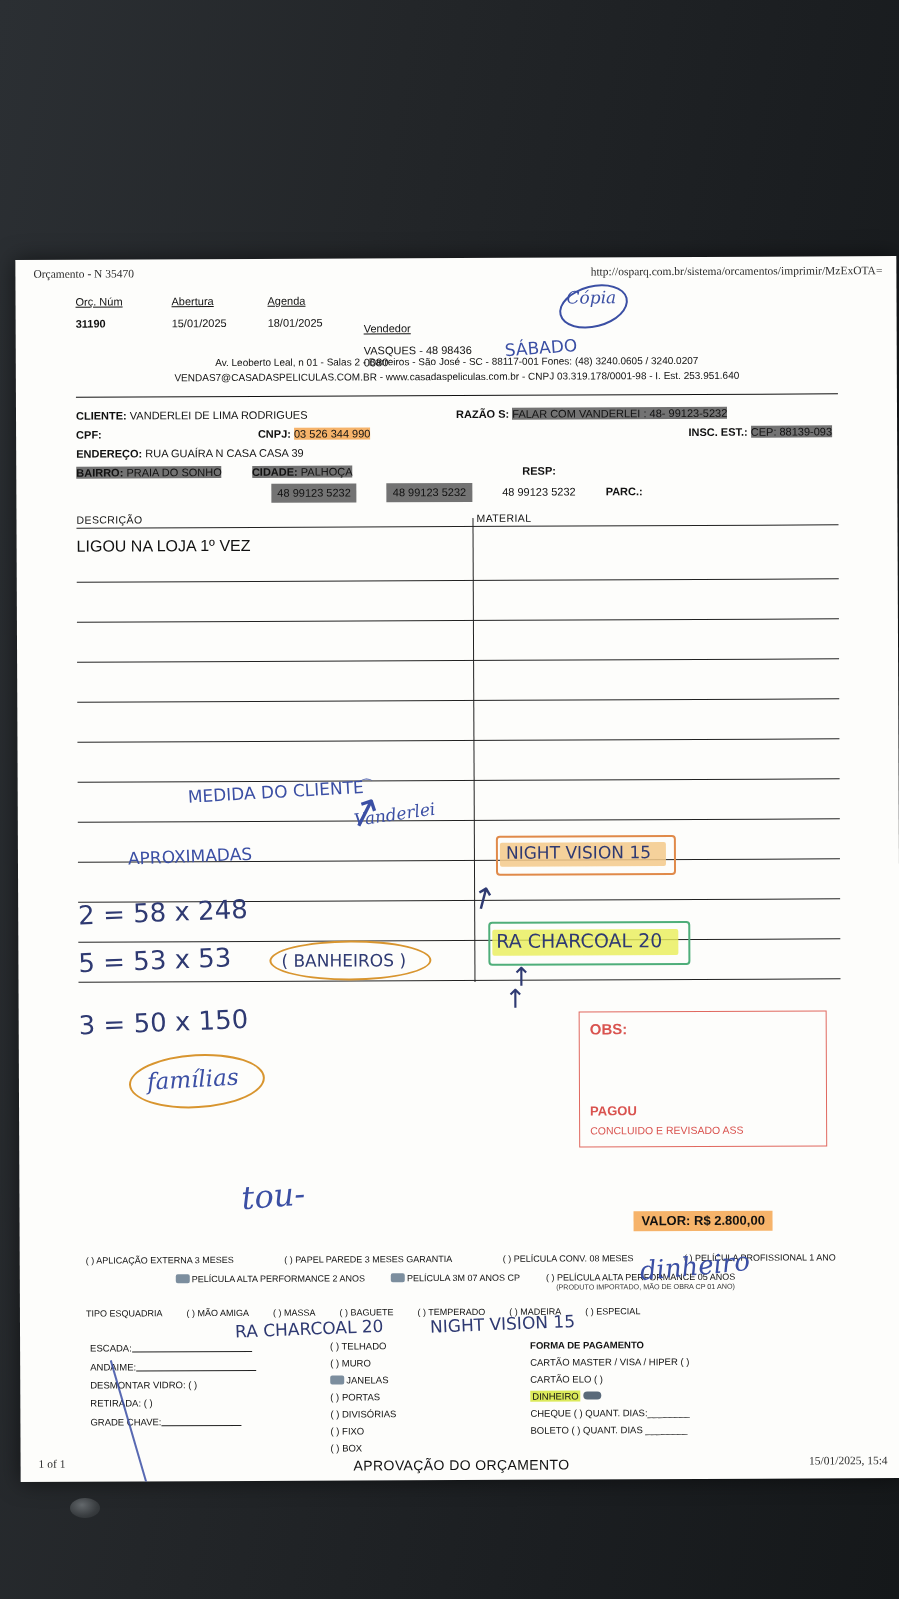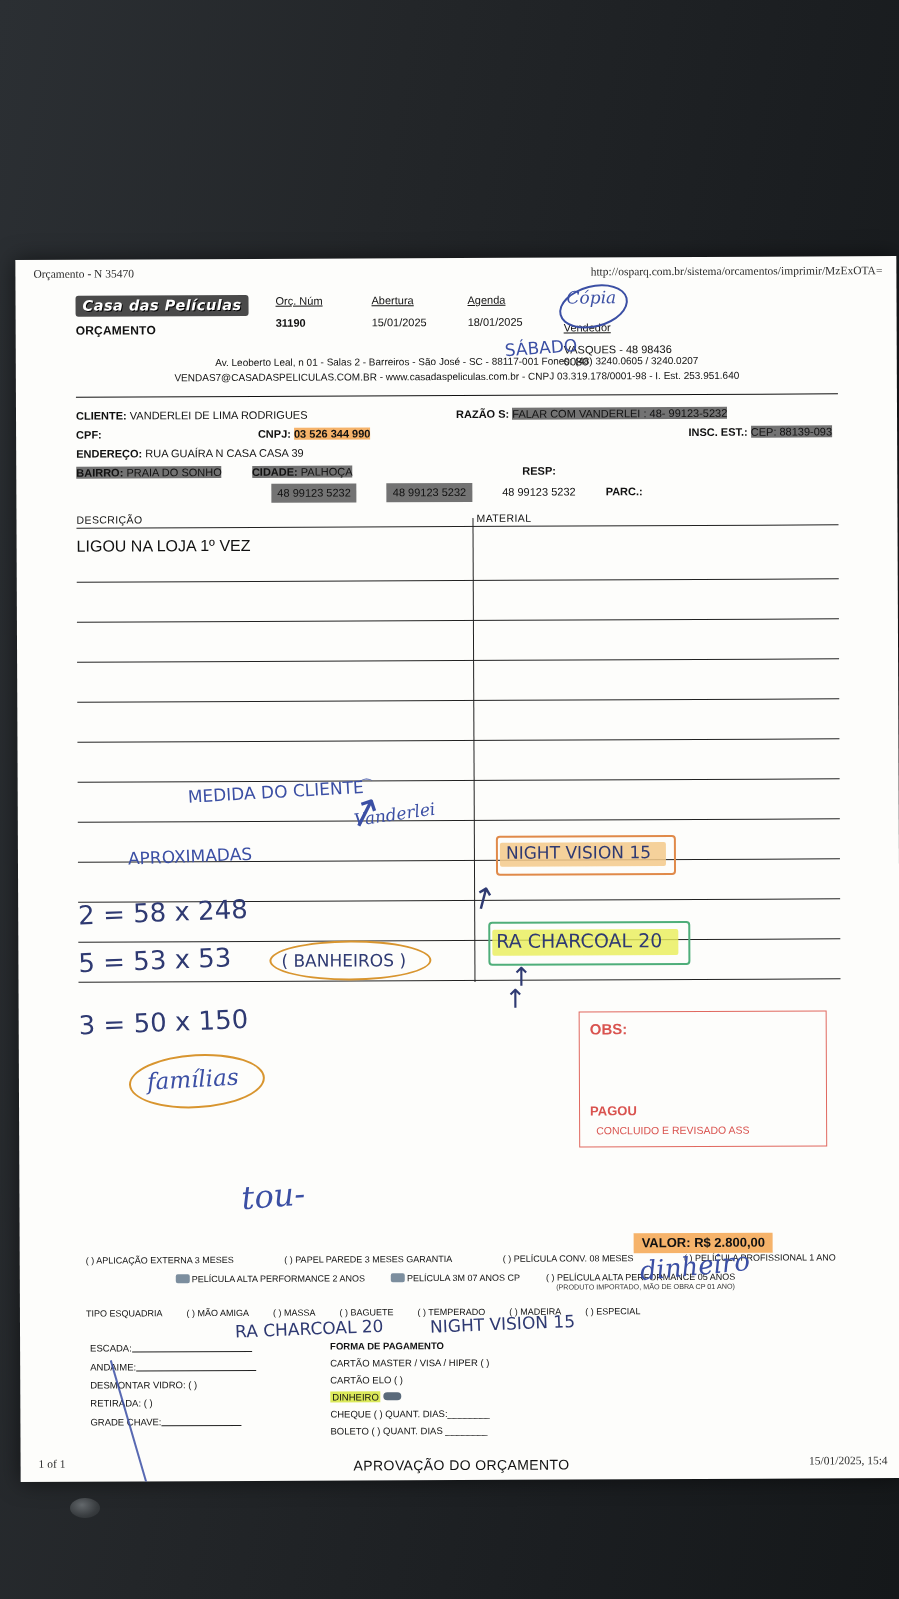--- a/index.html
+++ b/index.html
@@ -142,21 +142,21 @@
     margin-top: 9px;
     position: relative;
     font-size: 11px;
     line-height: 19px;
   }
   .row2 { display: flex; }
   .cellL { width: 380px; }
   .cellR { width: 380px; }
   .lbl { font-weight: bold; }
   .hl-y { background: #737373; }
-  .hl-o { background: #f6b36a; font-weight: bold; }
+  .hl-o { background: #f6b36a; }
   .phones {
     display: flex;
     gap: 0;
     padding-left: 195px;
     margin-top: 2px;
     font-size: 11px;
   }
   .phones span { display: inline-block; }
 
   
@@ -200,31 +200,31 @@
   .obs .obs-pagou {
     position: absolute;
     left: 10px;
     bottom: 28px;
     font-size: 13px;
     font-weight: bold;
     color: #d9534f;
   }
   .obs .obs-concl {
     position: absolute;
-    left: 16px;
+    left: 10px;
     bottom: 10px;
     font-size: 10.5px;
     color: #d9534f;
     text-align: right;
   }
 
   .valor {
     position: absolute;
     left: 554px;
-    top: 722px;
+    top: 700px;
     font-weight: bold;
     font-size: 13px;
     background: #f6b36a;
     padding: 2px 8px 3px 8px;
   }
 
   
   .opts {
     position: absolute;
     left: 0;
@@ -359,24 +359,20 @@
     </div>
 
     <div class="print-foot">
       <span>1 of 1</span>
       <span>15/01/2025, 15:4</span>
     </div>
 
     <div class="doc">
 
       <div class="hdr">
-        <div class="brand">
-          <span class="brand-logo">Casa das Películas</span>
-          <div class="brand-sub">ORÇAMENTO</div>
-        </div>
         <div class="hdr-col">
           <div class="t">Orç. Núm</div>
           <div class="v">31190</div>
         </div>
         <div class="hdr-col">
           <div class="t">Abertura</div>
           <div class="v norm">15/01/2025</div>
         </div>
         <div class="hdr-col">
           <div class="t">Agenda</div>
@@ -519,20 +515,31 @@
               <span>( )</span>
             </div>
             <div class="line">
               <span>RETIRADA:</span>
               <span>( )</span>
             </div>
             <div class="line">
               <span>GRADE CHAVE:</span><span class="ul" style="width:80px"></span>
             </div>
           </div>
+          <div class="bcol2">
+            <div>( ) TELHADO</div>
+            <div>( ) MURO</div>
+            <div>
+              <span class="chk-shade"></span>JANELAS
+            </div>
+            <div>( ) PORTAS</div>
+            <div>( ) DIVISÓRIAS</div>
+            <div>( ) FIXO</div>
+            <div>( ) BOX</div>
+          </div>
           <div class="bcol3">
             <div class="fp-title">FORMA DE PAGAMENTO</div>
             <div>CARTÃO MASTER / VISA / HIPER  (  )</div>
             <div>CARTÃO ELO  (  )</div>
             <div>
               <span class="hl-din">DINHEIRO</span>
               <span class="blob"></span>
             </div>
             <div>CHEQUE   (   )   QUANT. DIAS:________</div>
             <div>BOLETO   (   )   QUANT. DIAS ________</div>

